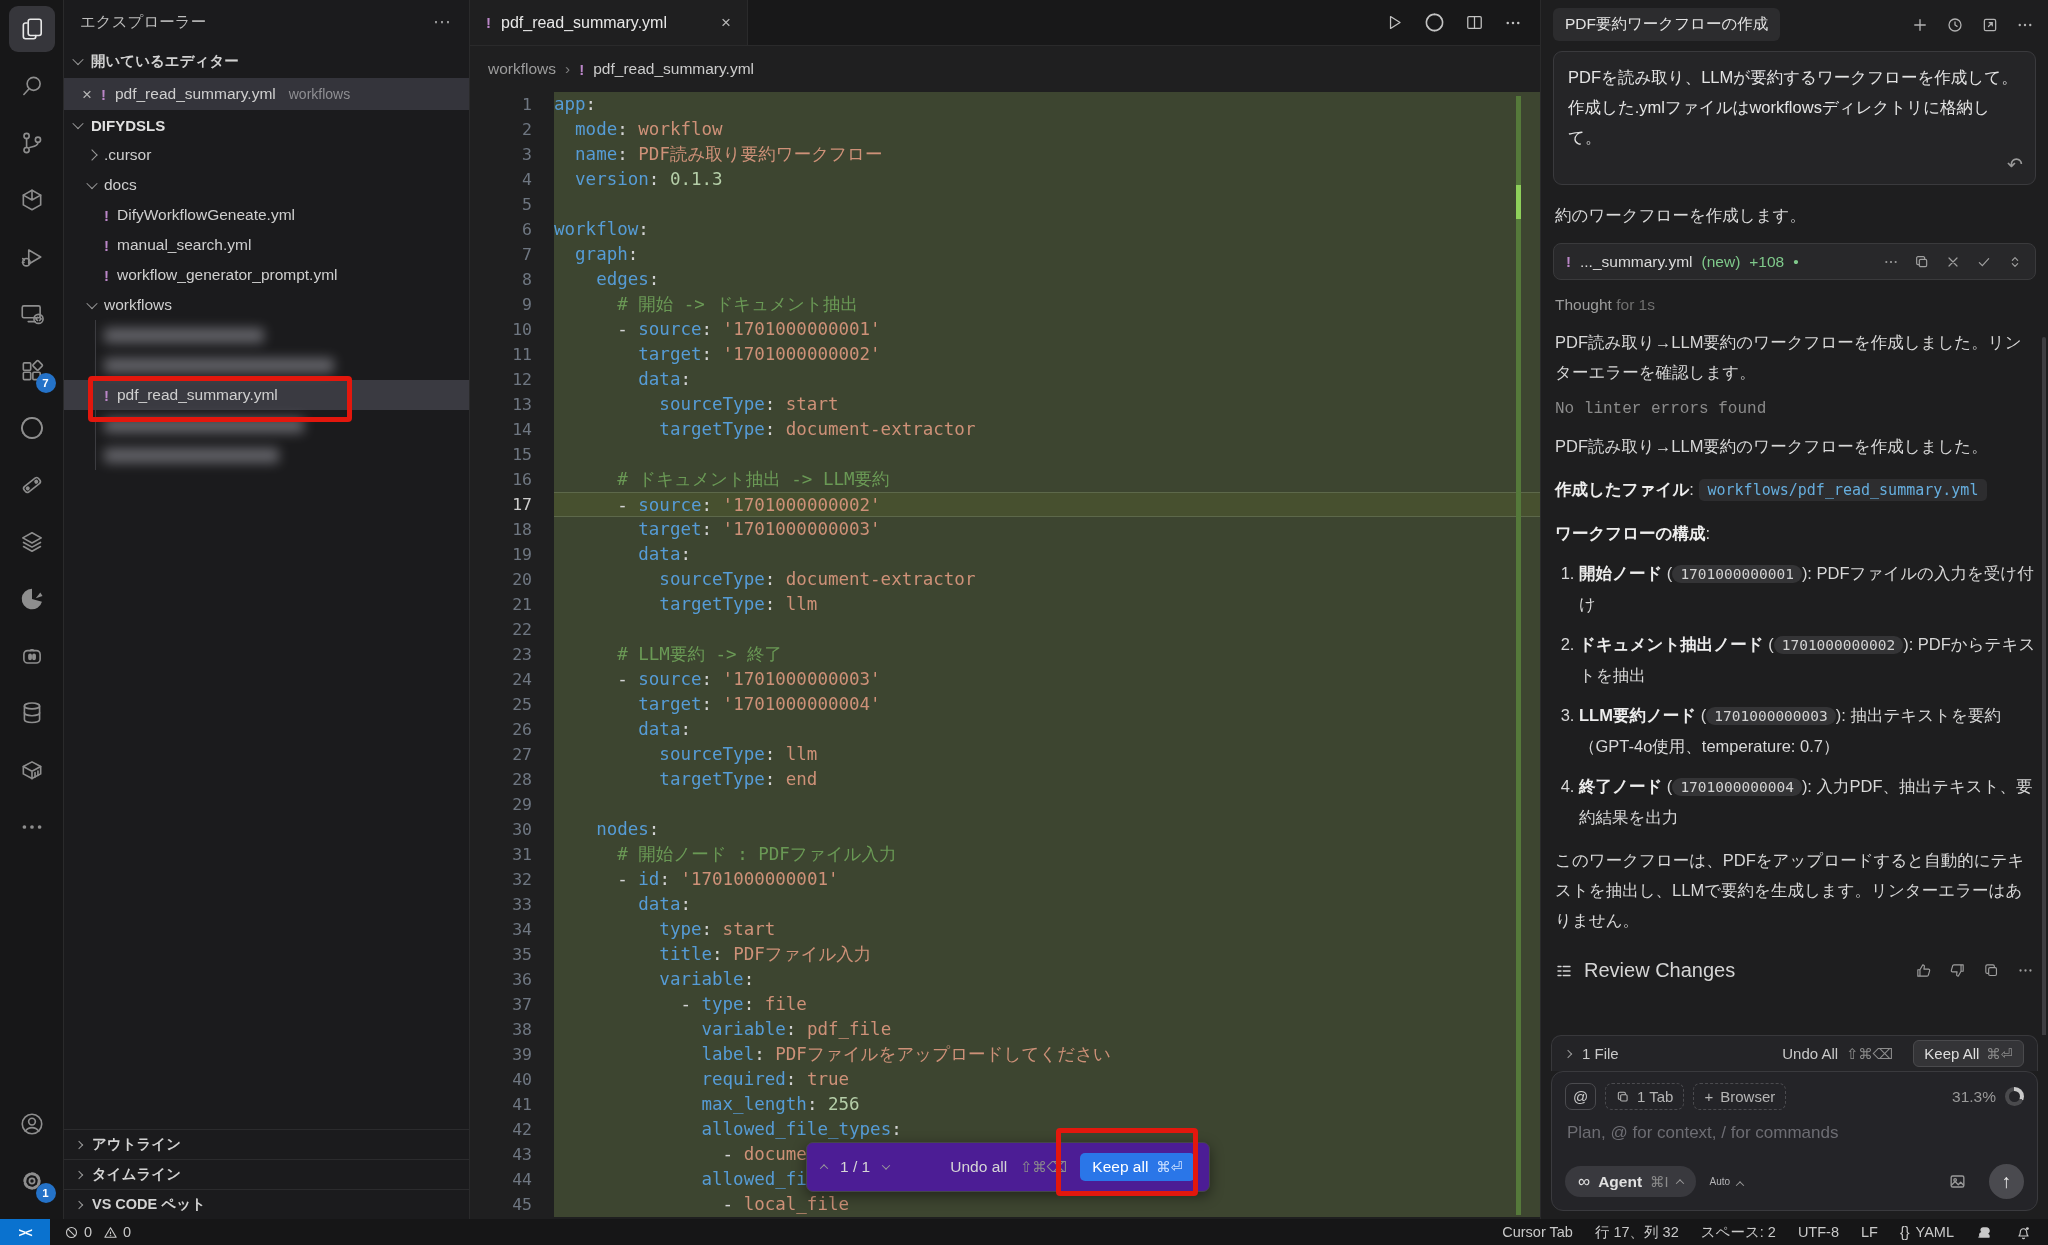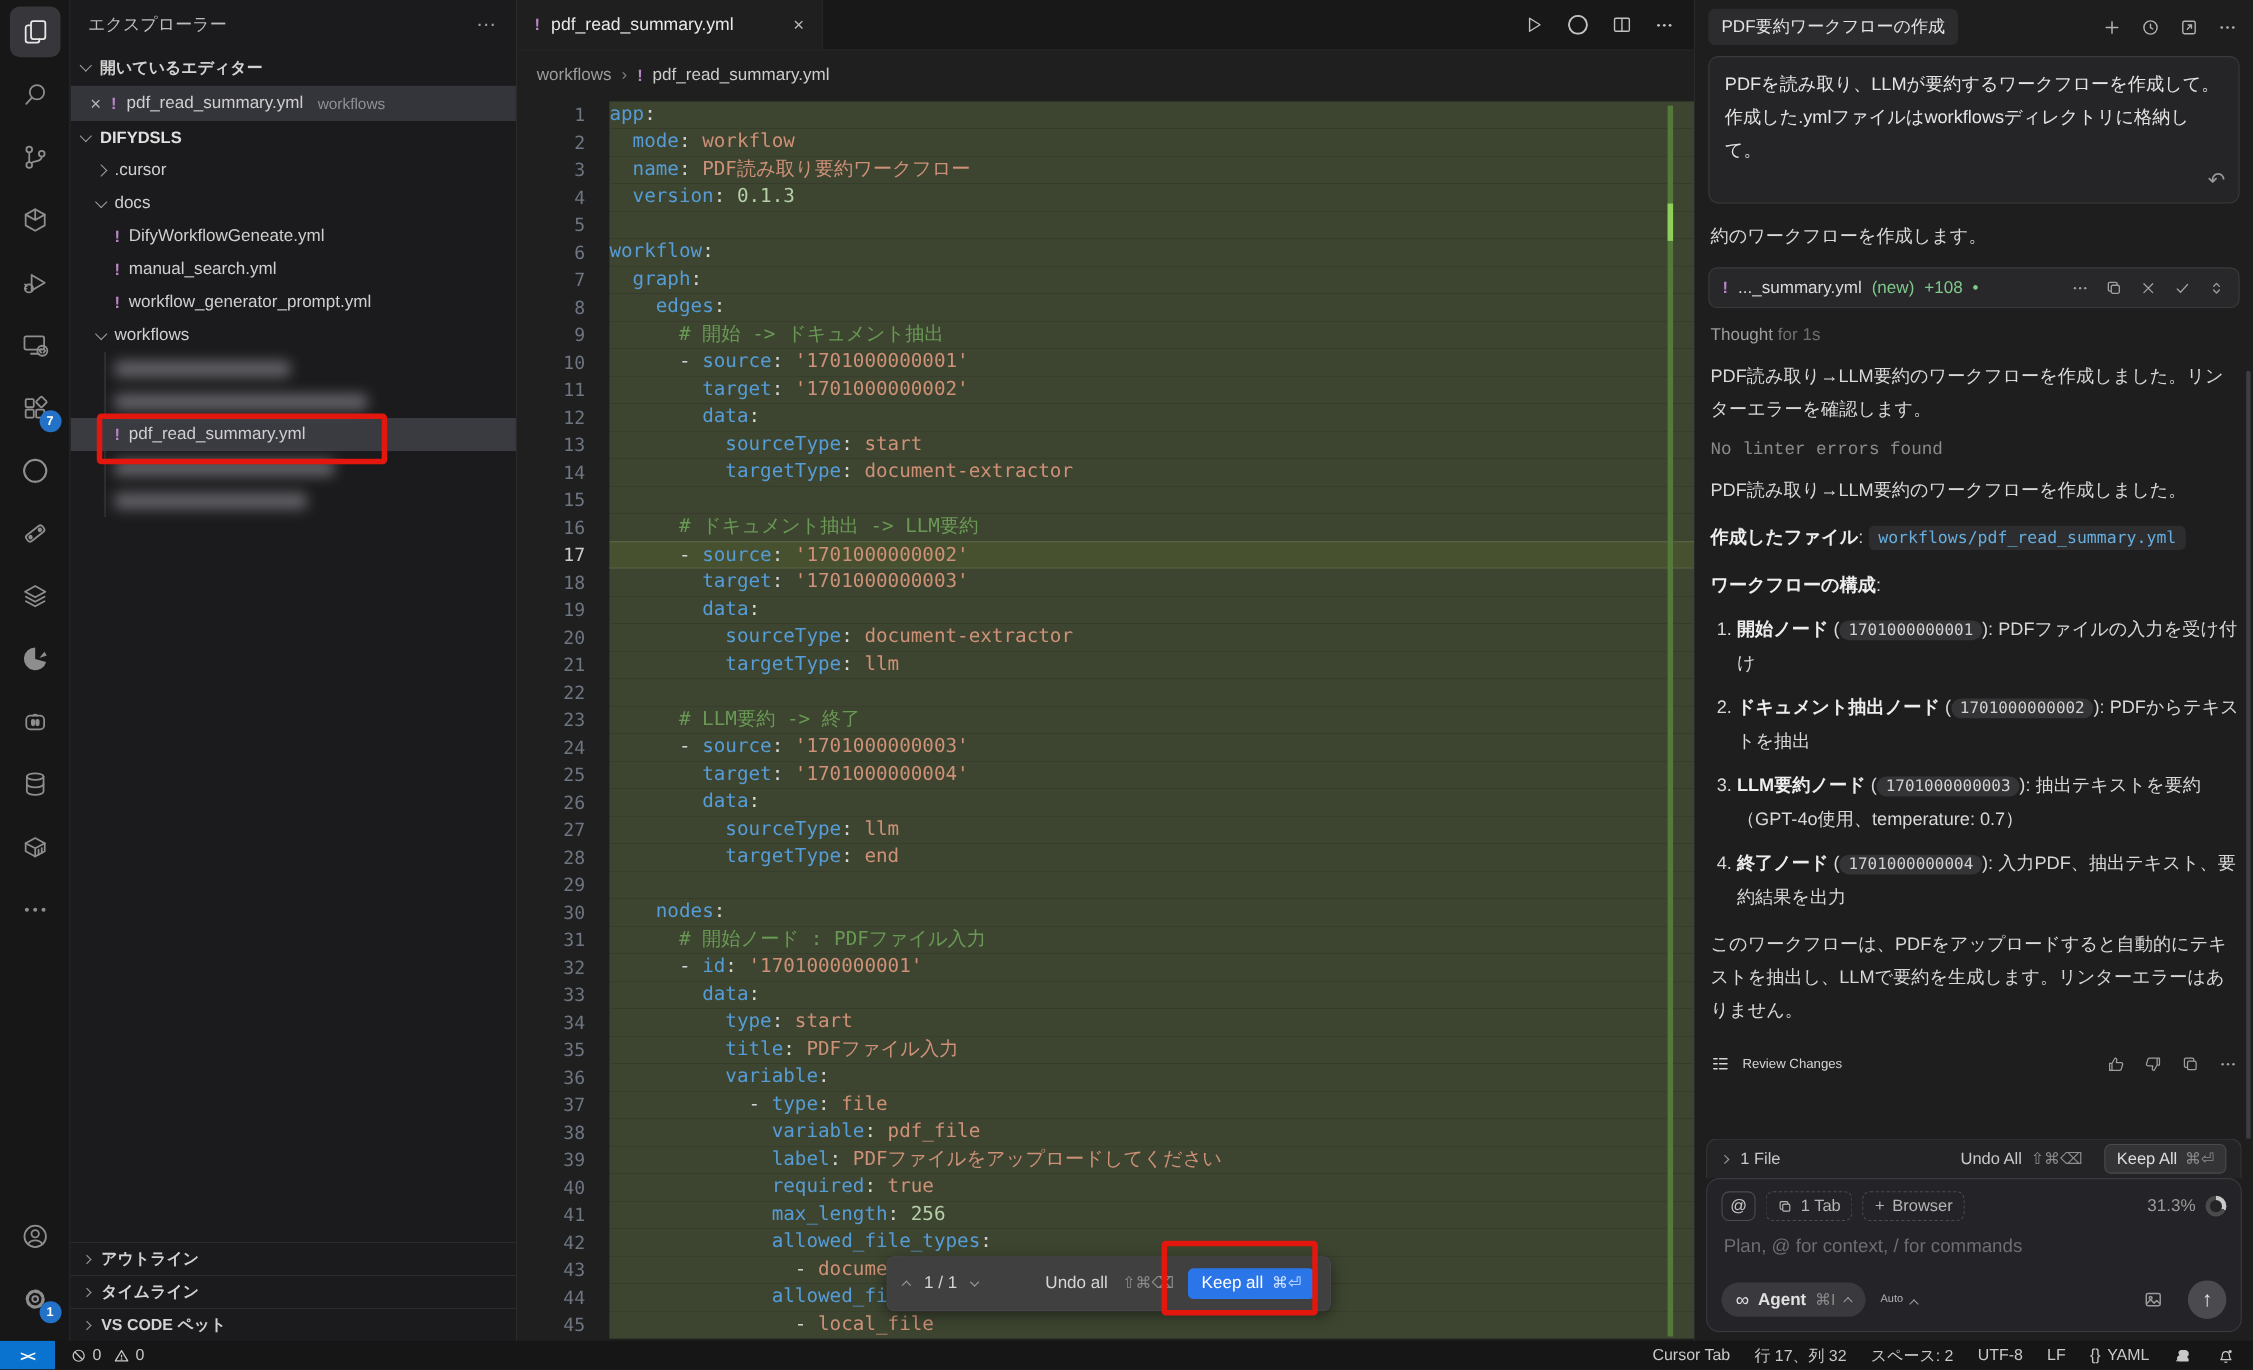--- a/index.html
+++ b/index.html
@@ -67,21 +67,21 @@
   .ln { position:absolute; left:0; top:0; width:62px; text-align:right; color:#6e7681;
     font-size:16.5px; line-height:25px; }
   .lc { position:absolute; left:84px; right:0; top:0; bottom:0; background:#3d4530; line-height:25px; }
   .line.cur .ln { color:#cdcdcd; }
   .line.cur .lc { background:#47502f; border-top:1px solid #5d684a; border-bottom:1px solid #5d684a; }
   .tk-k { color:#569cd6; } .tk-v,.tk-s { color:#ce9178; } .tk-n { color:#b5cea8; }
   .tk-c { color:#6a9955; } .tk-p { color:#d4d4d4; }
   .overview-line { position:absolute; right:19px; top:96px; bottom:4px; width:5px; background:#55793a; z-index:2; }
   .overview-mark { position:absolute; right:19px; top:185px; height:34px; width:5px; background:#8ed05a; z-index:2; }
 
-  .diff-widget { position:absolute; left:336px; top:1142px; width:404px; height:50px; background:#404040;
+  .diff-widget { position:absolute; left:336px; top:1142px; width:404px; height:50px; background:#4c1d95;
     border:1px solid #46464a; border-radius:7px; display:flex; align-items:center; gap:13px;
     padding:0 14px; z-index:5; font-size:15.5px; color:#d6d6d6; box-shadow:0 4px 14px rgba(0,0,0,.45); }
   .dw-spacer { flex:1; }
   .kb { color:#8c8c8c; font-size:14.5px; }
   .keep-btn { background:#2a76e8; color:#fff; border-radius:5px; padding:5px 12px; font-size:15.5px;
     display:flex; gap:8px; align-items:center; }
   .keep-btn .kb { color:#cfe2ff; }
 
   .redbox { position:absolute; border:5px solid #e3170d; border-radius:4px; z-index:8; pointer-events:none; }
 
@@ -104,21 +104,21 @@
   .thought .dim { color:#6f6f6f; }
   .para { margin:13px 2px 0; line-height:30px; font-size:16.5px; }
   .linter { margin:13px 2px 0; color:#8b8b8b; font-size:16px;font-family:Liberation Mono, monospace; }
   .para b, .wf-list b { color:#ededed; font-weight:700; }
   code.path { background:#2d2d2f; border-radius:5px; padding:2px 9px; font-family:"DejaVu Sans Mono",monospace;
     font-size:15px; color:#66aede; }
   .id-chip { font-family:"DejaVu Sans Mono",monospace; font-size:14.5px; background:#343436; border-radius:9px;
     padding:1px 8px; color:#d2d2d2; white-space:nowrap; }
   .wf-list { margin:4px 0 0; padding-left:26px; }
   .wf-list li { margin:10px 0; line-height:30px; font-size:16.5px; }
-  .review { display:flex; align-items:center; gap:11px; margin:24px 2px 0; color:#d5d5d5; font-size:12px; }
+  .review { display:flex; align-items:center; gap:11px; margin:24px 2px 0; color:#d5d5d5; font-size:20px; }
   .review-icons { margin-left:auto; display:flex; gap:17px; color:#9f9f9f; align-items:center; }
   .p-scrollbar { position:absolute; right:2px; top:290px; height:700px; width:4px; background:#3e3e41; border-radius:2px; }
 
   .p-bottom { padding:0 10px 8px; }
   .files-bar { background:#242427; border:1px solid #38383b; border-bottom:none; border-radius:10px 10px 0 0;
     height:36px; display:flex; align-items:center; gap:11px; padding:0 13px; font-size:15px; color:#c9c9c9; }
   .fb-right { margin-left:auto; display:flex; align-items:center; gap:8px; }
   .keep-all-chip { border:1px solid #4a4a4d; background:#343437; border-radius:6px; padding:4px 10px;
     margin-left:12px; display:flex; gap:7px; align-items:center; color:#dedede; }
   .input-box { background:#242428; border:1px solid #3a3a3e; border-radius:12px; padding:11px 13px;

